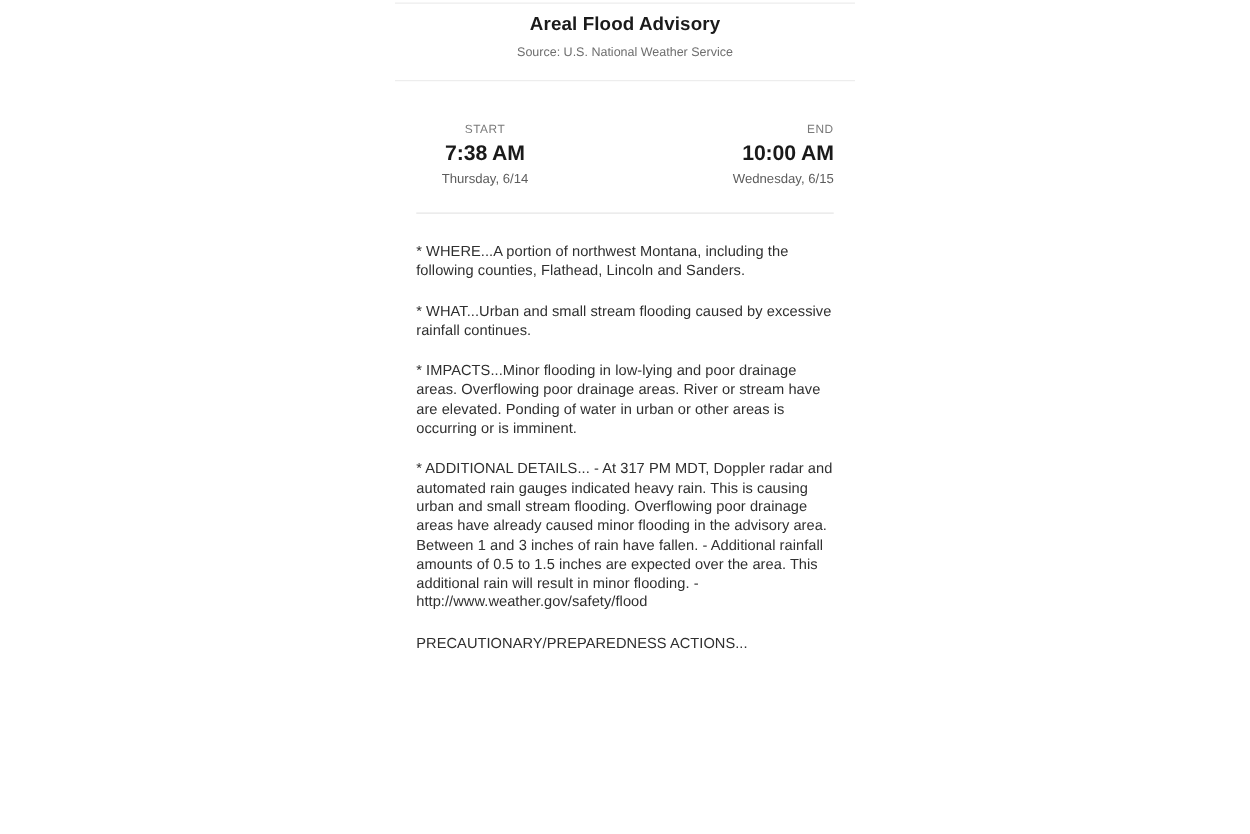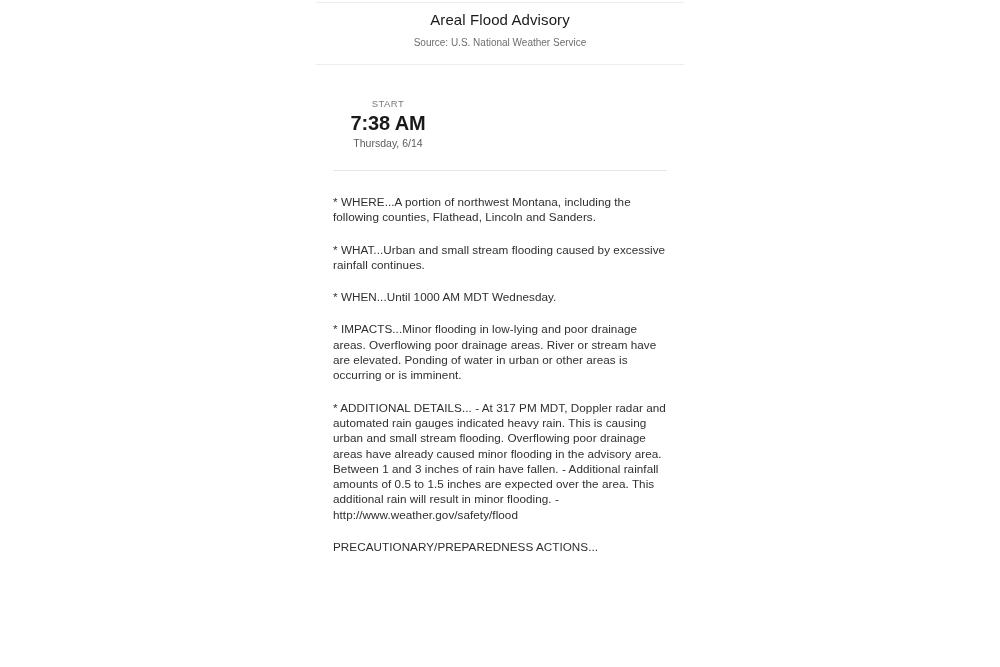--- a/index.html
+++ b/index.html
@@ -39,21 +39,21 @@
   }
   .rule-top { margin-top: 2px; }
 
   
   .header {
     padding: 7px 18px 14px 18px;
     text-align: center;
   }
   .title {
     font-size: 15px;
-    font-weight: normal;
+    font-weight: bold;
     color: #1a1a1a;
     letter-spacing: 0.1px;
     line-height: 20px;
     margin: 0 0 5px 0;
   }
   .subtitle {
     font-size: 10px;
     font-weight: normal;
     color: #6e6e6e;
     line-height: 15px;
@@ -72,21 +72,21 @@
   .time-col.end   { text-align: right; }
 
   .time-label {
     font-size: 9.5px;
     color: #7a7a7a;
     letter-spacing: 0.45px;
     line-height: 13px;
     margin: 0 0 2px 0;
   }
   .time-value {
-    font-size: 20px;
+    font-size: 17px;
     font-weight: bold;
     color: #1a1a1a;
     line-height: 22px;
     margin: 0 0 2px 0;
     letter-spacing: -0.1px;
   }
   .time-date {
     font-size: 10.5px;
     color: #5c5c5c;
     line-height: 14px;
@@ -132,31 +132,35 @@
     <div class="rule-full"></div>
 
     <div class="times">
 
       <div class="time-col start">
         <p class="time-label">START</p>
         <p class="time-value">7:38 AM</p>
         <p class="time-date">Thursday, 6/14</p>
       </div>
 
+      <div class="time-col end">
+        <p class="time-label">END</p>
+        <p class="time-value">10:00 AM</p>
+        <p class="time-date">Wednesday, 6/15</p>
+      </div>
 
     </div>
 
     <div class="rule-inset-wrap">
       <div class="rule-inset"></div>
     </div>
 
     <div class="body">
       <p class="para">* WHERE...A portion of northwest Montana, including the following counties, Flathead, Lincoln and Sanders.</p>
       <p class="para">* WHAT...Urban and small stream flooding caused by excessive rainfall continues.</p>
-      <p class="para">* WHEN...Until 1000 AM MDT Wednesday.</p>
       <p class="para">* IMPACTS...Minor flooding in low-lying and poor drainage areas. Overflowing poor drainage areas. River or stream have are elevated. Ponding of water in urban or other areas is occurring or is imminent.</p>
       <p class="para">* ADDITIONAL DETAILS... - At 317 PM MDT, Doppler radar and automated rain gauges indicated heavy rain. This is causing urban and small stream flooding. Overflowing poor drainage areas have already caused minor flooding in the advisory area. Between 1 and 3 inches of rain have fallen. - Additional rainfall amounts of 0.5 to 1.5 inches are expected over the area. This additional rain will result in minor flooding. - http://www.weather.gov/safety/flood</p>
       <p class="para">PRECAUTIONARY/PREPAREDNESS ACTIONS...</p>
     </div>
 
   </div>
 
 </div>
 
 </body></html>

